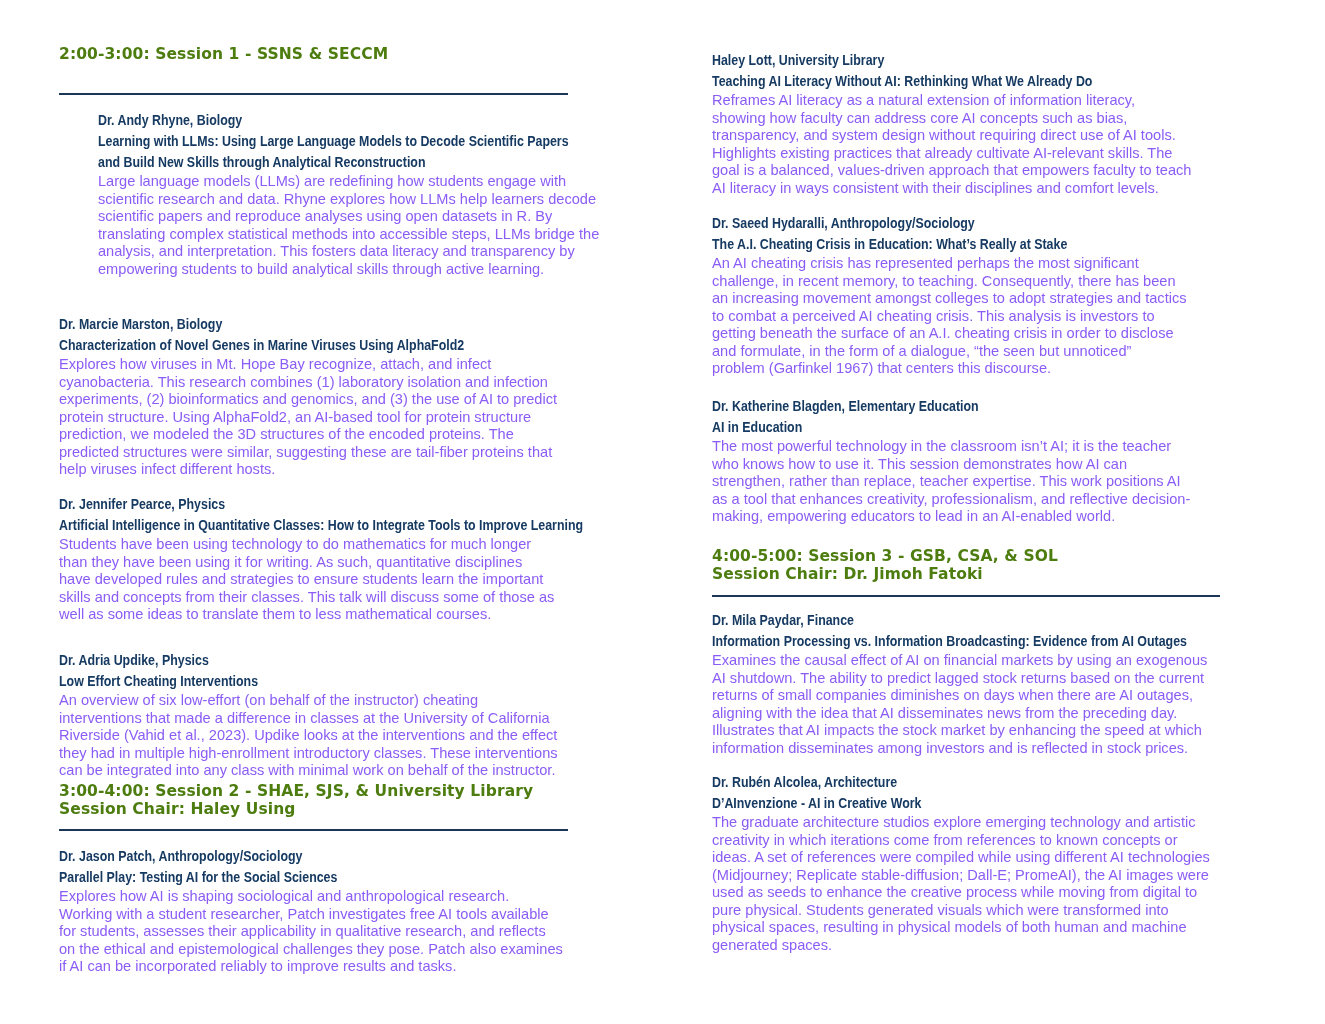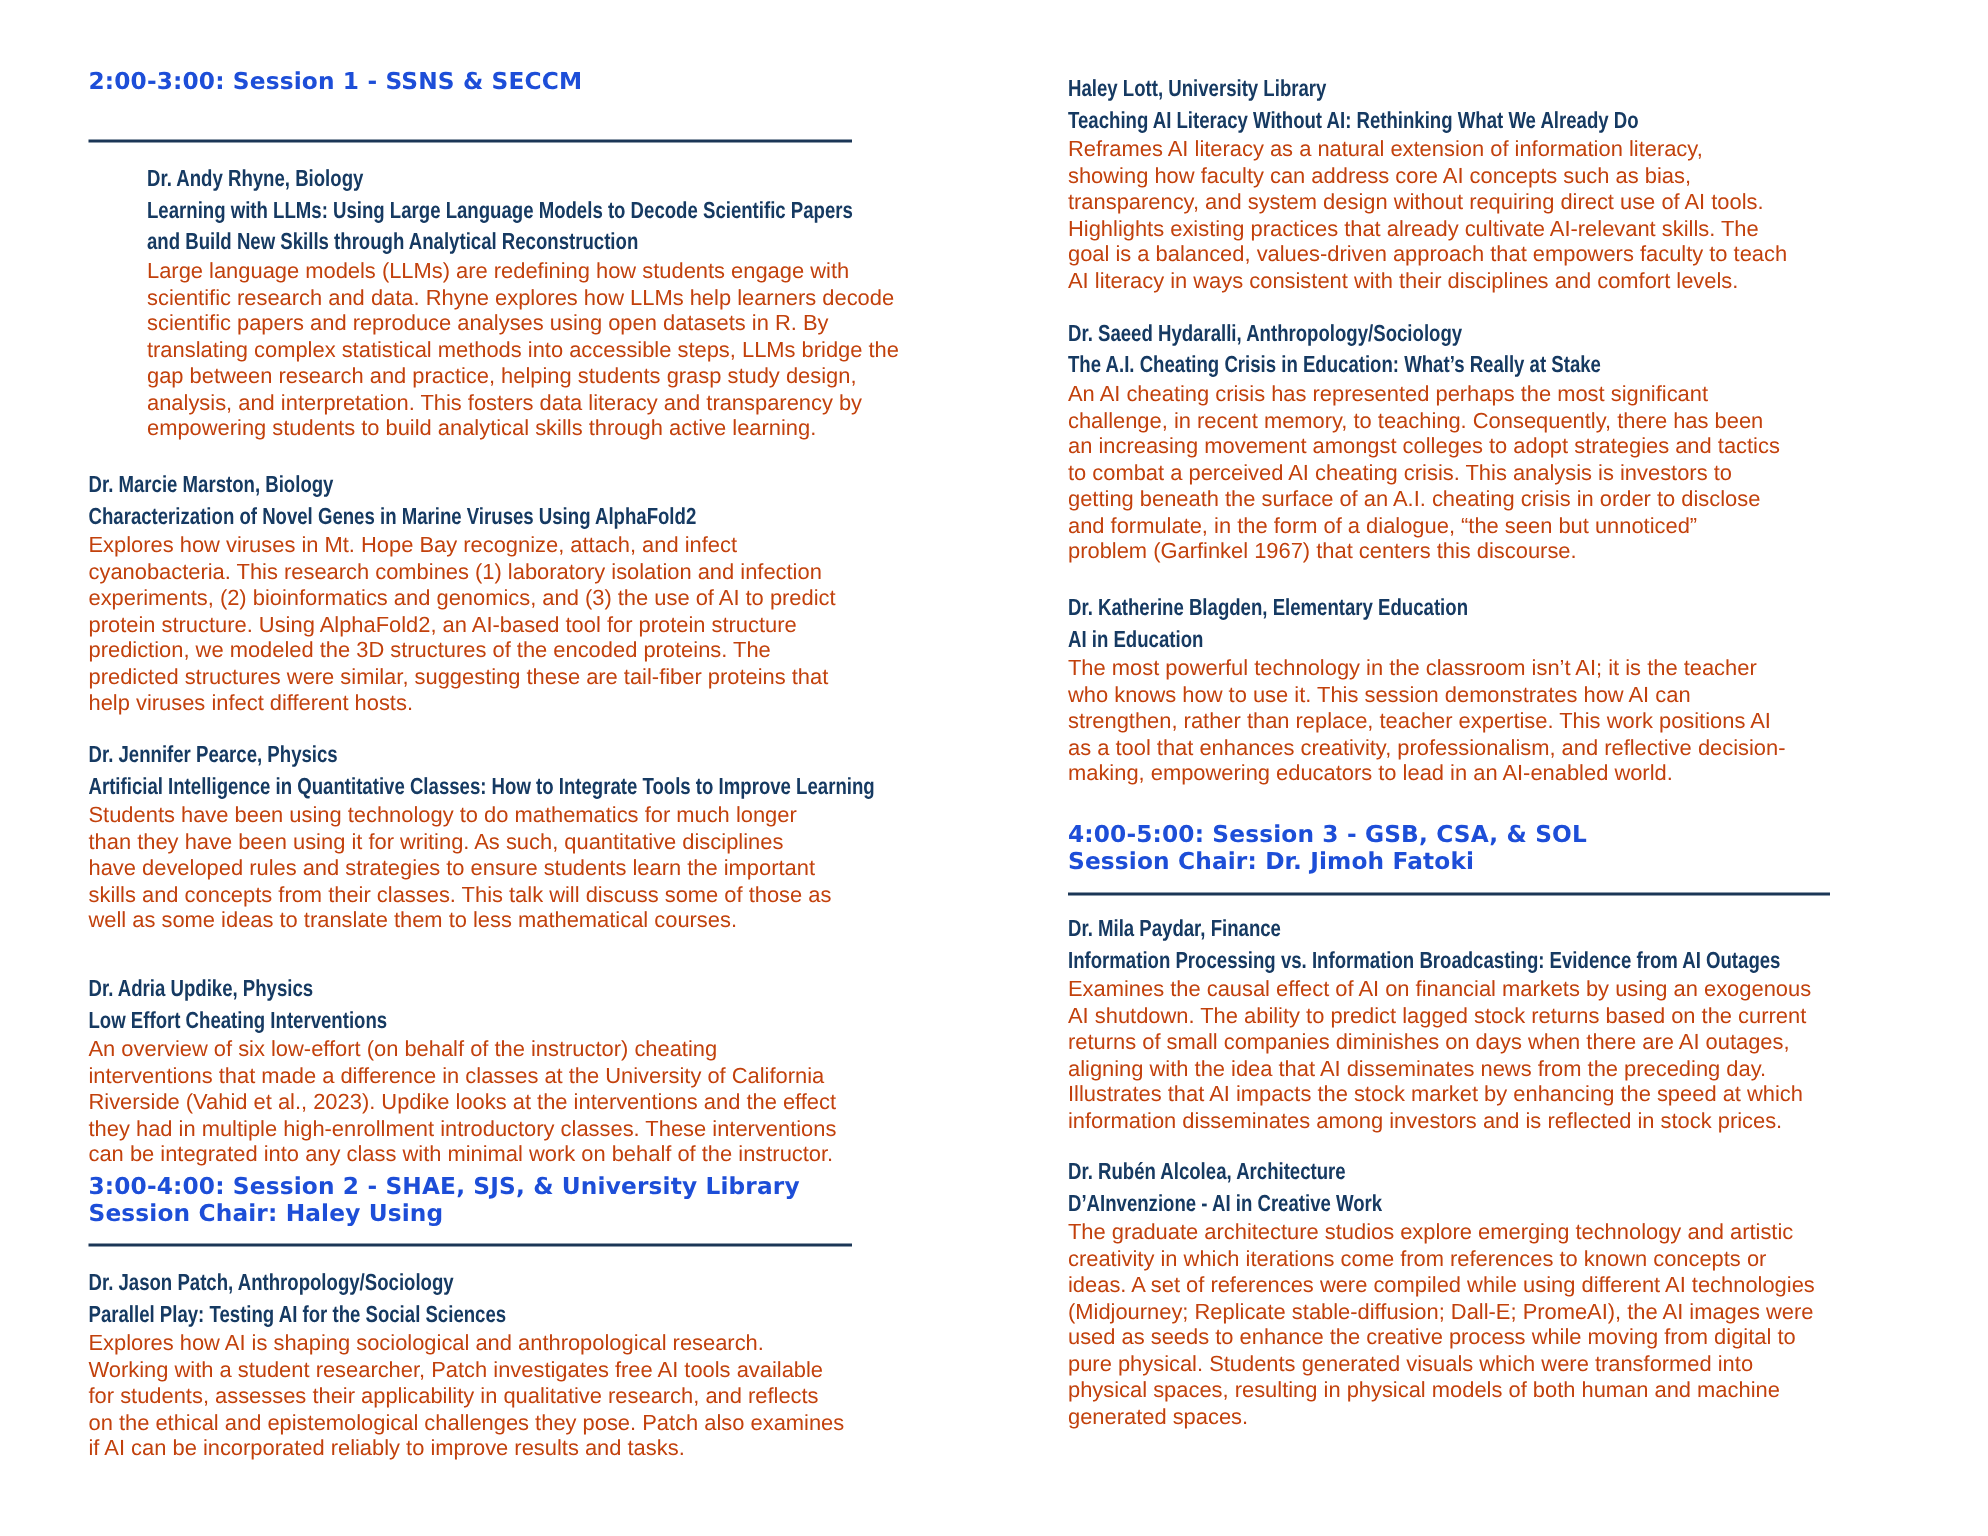--- a/index.html
+++ b/index.html
@@ -23,21 +23,21 @@
   .column {
     position: absolute;
     top: 0;
   }
   .col-left { left: 59px; width: 600px; }
   .col-right { left: 712px; width: 575px; }
 
   .session-header {
     position: absolute;
     left: 0;
-    color: #1d4ed8;
+    color: #4d7c0f;
     font-family: "DejaVu Sans", sans-serif;
     font-weight: bold;
     font-size: 15.5px;
     line-height: 18px;
     letter-spacing: 0.1px;
   }
   .session-header .line { display: block; white-space: nowrap; }
   .rule {
     position: absolute;
     left: 0;
@@ -55,21 +55,21 @@
     font-family: "Liberation Sans", sans-serif;
     font-weight: bold;
     font-size: 15.5px;
     line-height: 21px;
     transform: scaleX(0.80);
     transform-origin: left center;
     white-space: nowrap;
   }
   .desc {
     display: block;
-    color: #c2410c;
+    color: #8b5cf6;
     font-family: "Liberation Sans", sans-serif;
     font-size: 14.6px;
     line-height: 17.5px;
     margin-top: 1px;
   }
   .desc .dl { display: block; white-space: nowrap; }
 </style>
 </head>
 <body>
 
@@ -84,21 +84,20 @@
 
     <div class="talk" style="top:109px;margin-left:39px;">
       <span class="speaker">Dr. Andy Rhyne, Biology</span>
       <span class="title">Learning with LLMs: Using Large Language Models to Decode Scientific Papers</span>
       <span class="title">and Build New Skills through Analytical Reconstruction</span>
       <div class="desc">
         <span class="dl">Large language models (LLMs) are redefining how students engage with</span>
         <span class="dl">scientific research and data. Rhyne explores how LLMs help learners decode</span>
         <span class="dl">scientific papers and reproduce analyses using open datasets in R. By</span>
         <span class="dl">translating complex statistical methods into accessible steps, LLMs bridge the</span>
-        <span class="dl">gap between research and practice, helping students grasp study design,</span>
         <span class="dl">analysis, and interpretation. This fosters data literacy and transparency by</span>
         <span class="dl">empowering students to build analytical skills through active learning.</span>
       </div>
     </div>
 
     <div class="talk" style="top:313px;">
       <span class="speaker">Dr. Marcie Marston, Biology</span>
       <span class="title">Characterization of Novel Genes in Marine Viruses Using AlphaFold2</span>
       <div class="desc">
         <span class="dl">Explores how viruses in Mt. Hope Bay recognize, attach, and infect</span>

